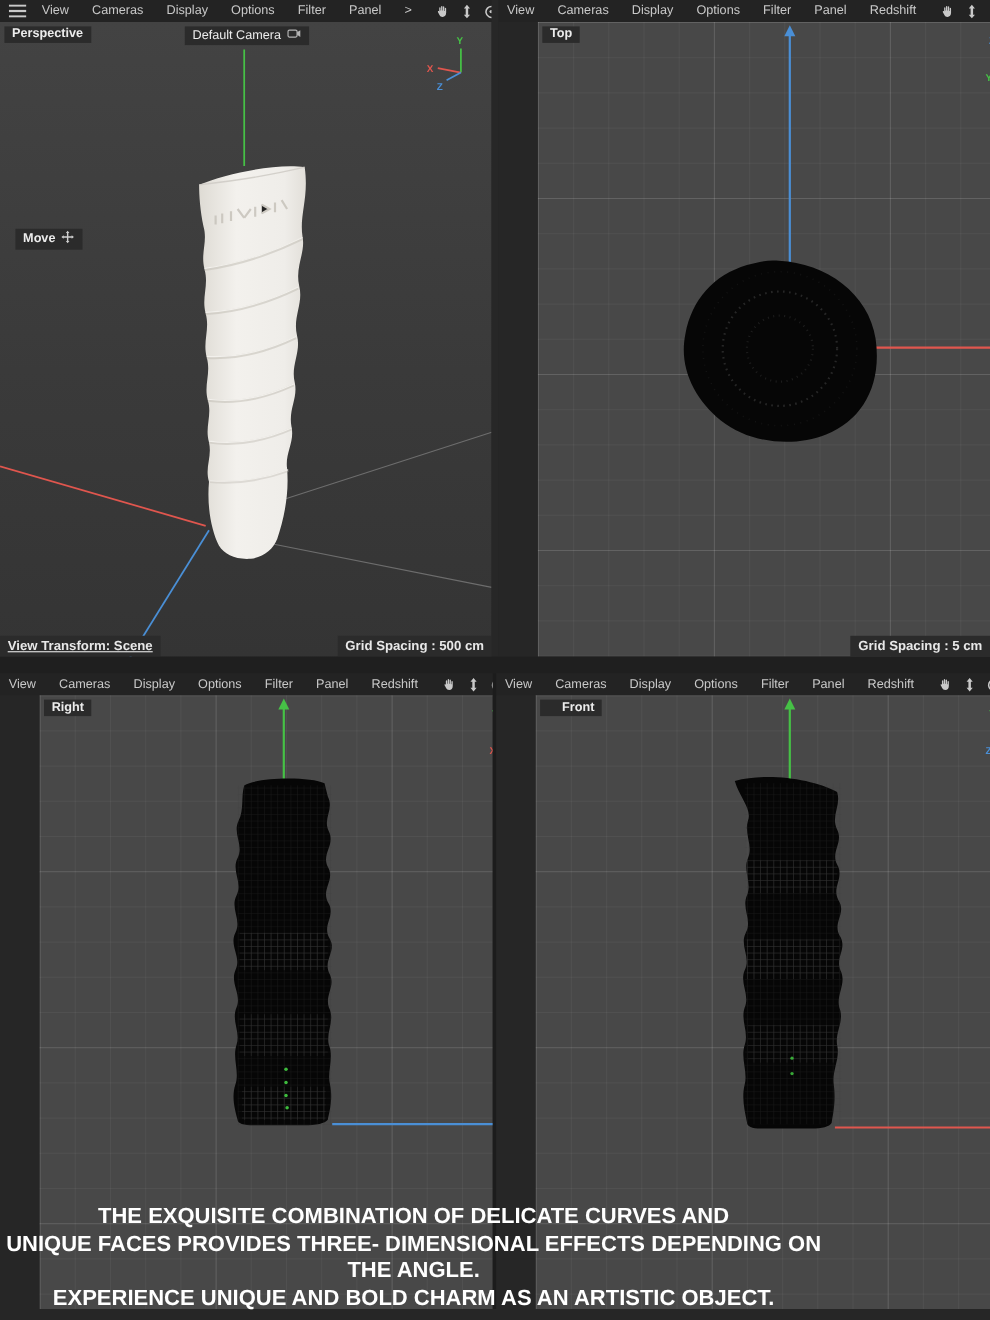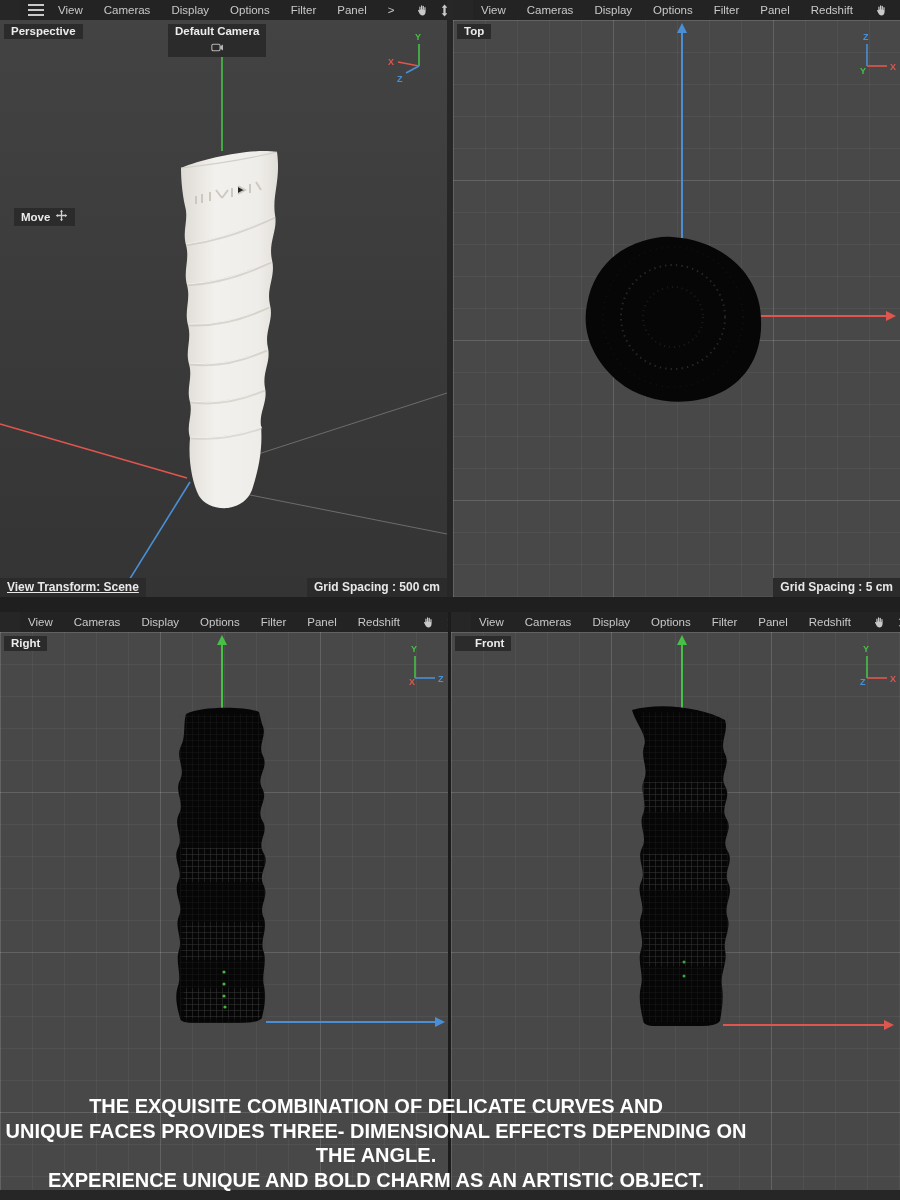--- a/index.html
+++ b/index.html
@@ -9,41 +9,42 @@
 
   
   .vp{position:absolute;overflow:hidden;}
   .vp-tl{left:0;top:0;width:447px;height:597px;}
   .vp-tr{left:453px;top:0;width:447px;height:597px;}
   .vp-bl{left:0;top:612px;width:448px;height:578px;}
   .vp-br{left:451px;top:612px;width:449px;height:578px;}
 
   .menubar{position:absolute;left:0;top:0;right:0;height:20px;background:#232323;
            display:flex;align-items:center;padding:0 8px;font-size:11.5px;color:#c9c9c9;
-           white-space:nowrap;z-index:5;margin-left:20px;}
+           white-space:nowrap;z-index:5;}
   .menubar .mi{margin-right:21px;cursor:default;}
   .menubar .hamb{margin-right:14px;display:flex;align-items:center;}
   .micons{margin-left:auto;display:flex;gap:7px;align-items:center;}
   .micons span{display:flex;align-items:center;}
 
   .content{position:absolute;left:0;top:20px;right:0;bottom:0;}
   .content.grid{
     background-color:#484848;
     background-image:
       linear-gradient(rgba(255,255,255,0.10) 1px, transparent 1px),
       linear-gradient(90deg, rgba(255,255,255,0.10) 1px, transparent 1px),
       linear-gradient(rgba(255,255,255,0.045) 1px, transparent 1px),
       linear-gradient(90deg, rgba(255,255,255,0.045) 1px, transparent 1px);
     background-size:160px 160px,160px 160px,32px 32px,32px 32px;
+    margin-left:36px;
   }
   .content.persp{background:linear-gradient(#434343,#3a3a3a 55%,#343434);padding-left:12px;}
 
   .vlabel{position:absolute;background:#2b2b2b;color:#ececec;font-weight:bold;
           font-size:11.5px;padding:1px 7px 2px;z-index:6;}
-  .cam-label{display:flex;align-items:center;gap:5px;font-weight:bold;flex-direction:column;}
+  .cam-label{display:flex;align-items:center;gap:5px;font-weight:normal;}
   .tool-label{display:flex;align-items:center;gap:5px;}
   .status{position:absolute;bottom:0;background:#2b2b2b;color:#e8e8e8;font-weight:bold;
           font-size:12px;padding:2px 7px 3px;z-index:6;}
 
   .gizmo{position:absolute;z-index:6;}
   .gz-letter{font-size:9px;font-weight:bold;}
 
   .vpsvg{position:absolute;left:0;top:0;z-index:2;}
 
   

